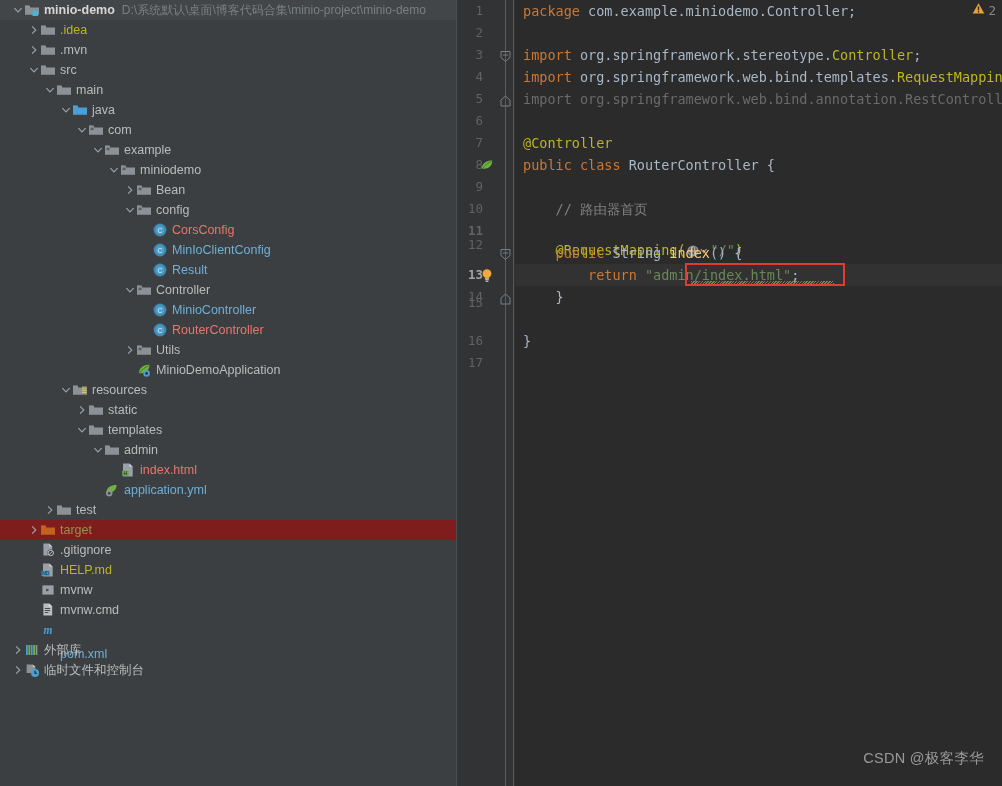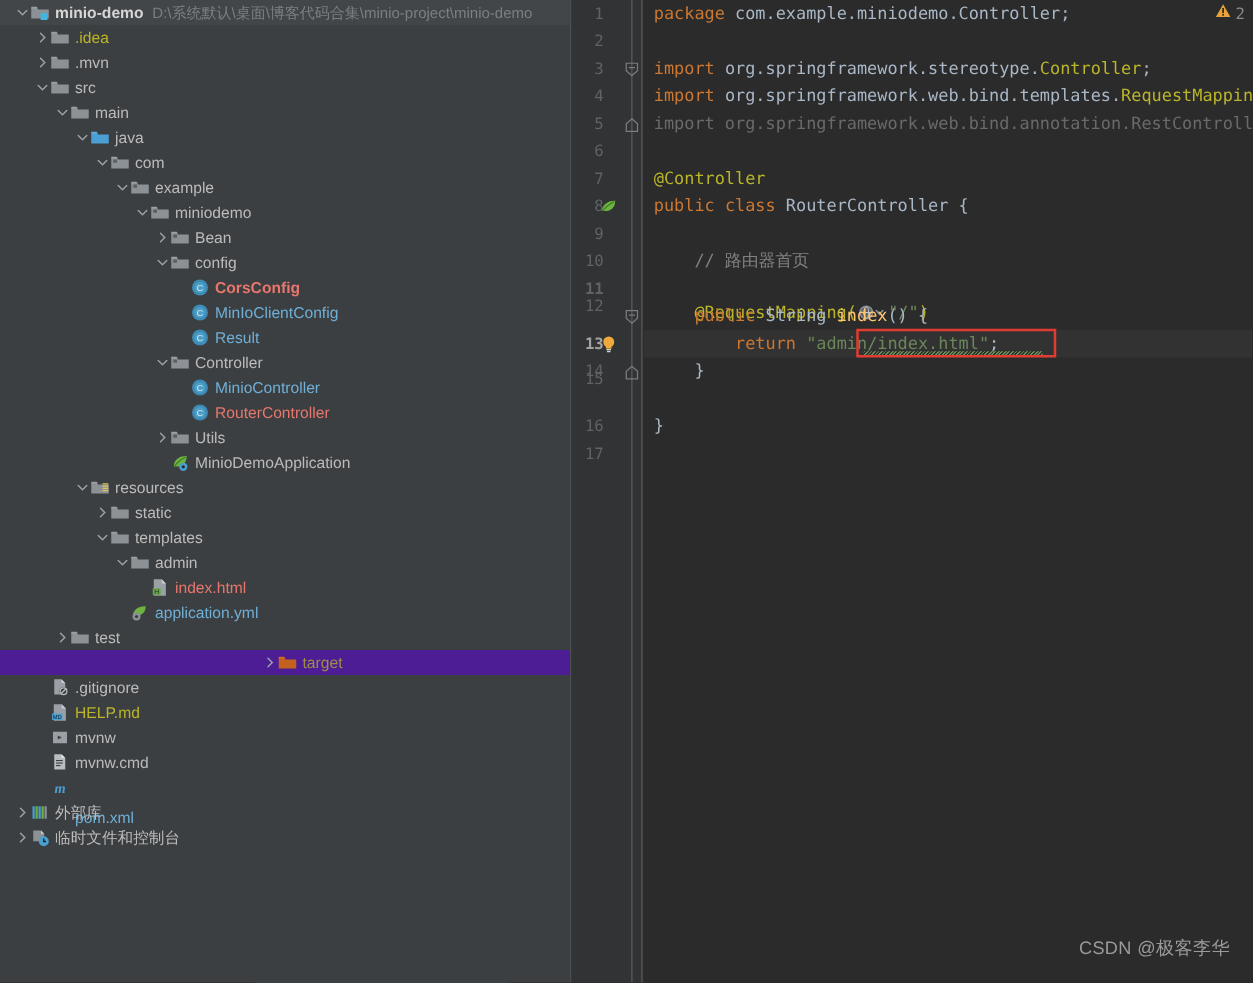--- a/index.html
+++ b/index.html
@@ -39,22 +39,21 @@
     color: #bbbbbb;
     display: flex;
     align-items: center;
     padding-left: 0;
   }
   .tree-row.header-row {
     background: #434648;
     height: 20px;
   }
   .tree-row.selected {
-    background: #4c1d95;
-    justify-content: center;
+    background: #7f1d1d;
   }
   .indent { display: inline-block; flex: 0 0 auto; }
   .arrow {
     flex: 0 0 12px;
     width: 12px;
     height: 20px;
     position: relative;
   }
   .arrow svg { position: absolute; top: 5px; left: 1px; }
   .ic {
@@ -373,21 +372,21 @@
       <div class="tree-row">
         <span class="indent" style="width: 140px;"></span>
         <span class="arrow"></span>
         <span class="ic">
           <svg width="16" height="16" viewBox="0 0 16 16">
             <circle cx="8" cy="8" r="6.4" fill="#3d8ab5"></circle>
             <circle cx="8" cy="8" r="4.4" fill="#4c9ec7"></circle>
             <text x="8" y="11" font-size="7" font-family="Liberation Sans,sans-serif" fill="#dff0f8" text-anchor="middle">C</text>
           </svg>
         </span>
-        <span class="label" style="color: rgb(232, 118, 109); font-weight: bold;">CorsConfig</span>
+        <span class="label" style="color: rgb(232, 118, 109);">CorsConfig</span>
       </div>
       <div class="tree-row">
         <span class="indent" style="width: 140px;"></span>
         <span class="arrow"></span>
         <span class="ic">
           <svg width="16" height="16" viewBox="0 0 16 16">
             <circle cx="8" cy="8" r="6.4" fill="#3d8ab5"></circle>
             <circle cx="8" cy="8" r="4.4" fill="#4c9ec7"></circle>
             <text x="8" y="11" font-size="7" font-family="Liberation Sans,sans-serif" fill="#dff0f8" text-anchor="middle">C</text>
           </svg>

